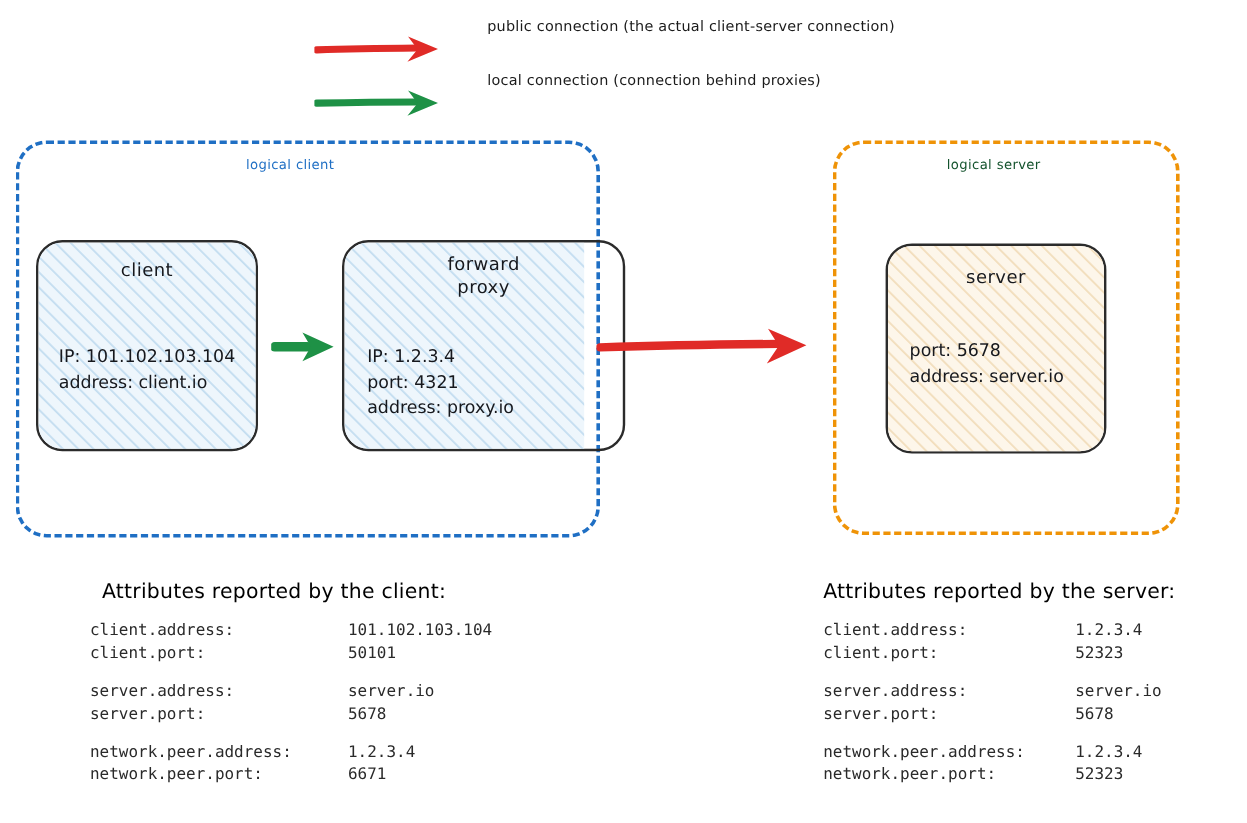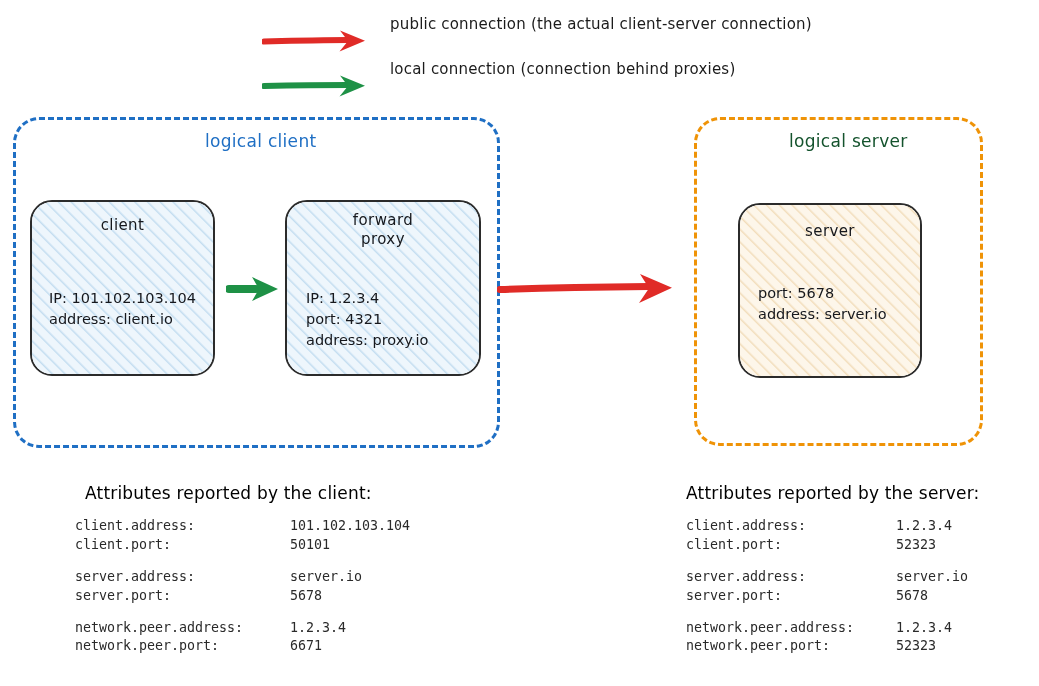--- a/index.html
+++ b/index.html
@@ -14,24 +14,24 @@
     background: #ffffff;
     overflow: hidden;
     font-family: "DejaVu Sans", sans-serif;
   }
 
   
   .legend-row { position: absolute; }
   .legend-arrow { position: absolute; left: 0; top: 0; }
   .legend-label {
     position: absolute;
-    left: 128px;
+    left: 144px;
     top: -13px;
     font-family: "DejaVu Sans", sans-serif;
-    font-size: 15px;
+    font-size: 12px;
     color: #1b1b1b;
     white-space: nowrap;
     letter-spacing: 0.2px;
   }
   #legend-public { left: 262px; top: 28px; }
   #legend-local  { left: 262px; top: 73px; }
 
   
   .logical-box {
     position: absolute;
@@ -47,21 +47,21 @@
     border-color: #1f6fc4;
   }
   #logical-server-box {
     left: 694px; top: 117px;
     width: 289px; height: 329px;
     border-color: #ef9307;
   }
   .logical-label {
     position: absolute;
     font-family: "DejaVu Sans", sans-serif;
-    font-size: 17px;
+    font-size: 11px;
     white-space: nowrap;
     letter-spacing: 0.3px;
   }
   #logical-client-label { left: 205px; top: 131px; color: #1f6fc4; }
   #logical-server-label { left: 789px; top: 131px; color: #14532d; }
 
   
   .node {
     position: absolute;
     box-sizing: border-box;
@@ -94,21 +94,21 @@
     font-size: 14.5px;
     color: #16181d;
     line-height: 1.46;
     white-space: nowrap;
   }
 
   #node-client { left: 30px; top: 200px; width: 185px; height: 176px; }
   #node-client .node-title { top: 14px; }
   #node-client .node-lines { left: 17px; top: 86px; }
 
-  #node-proxy { left: 285px; top: 200px; width: 196px; height: 176px; }
+  #node-proxy { left: 285px; top: 200px; width: 236px; height: 176px; }
   #node-proxy .node-title { top: 9px; }
   #node-proxy .node-lines { left: 19px; top: 86px; }
 
   #node-server { left: 738px; top: 203px; width: 184px; height: 175px; }
   #node-server .node-title { top: 17px; }
   #node-server .node-lines { left: 18px; top: 78px; }
 
   
   #arrow-client-proxy { position: absolute; left: 226px; top: 272px; }
   #arrow-proxy-server { position: absolute; left: 497px; top: 266px; }

